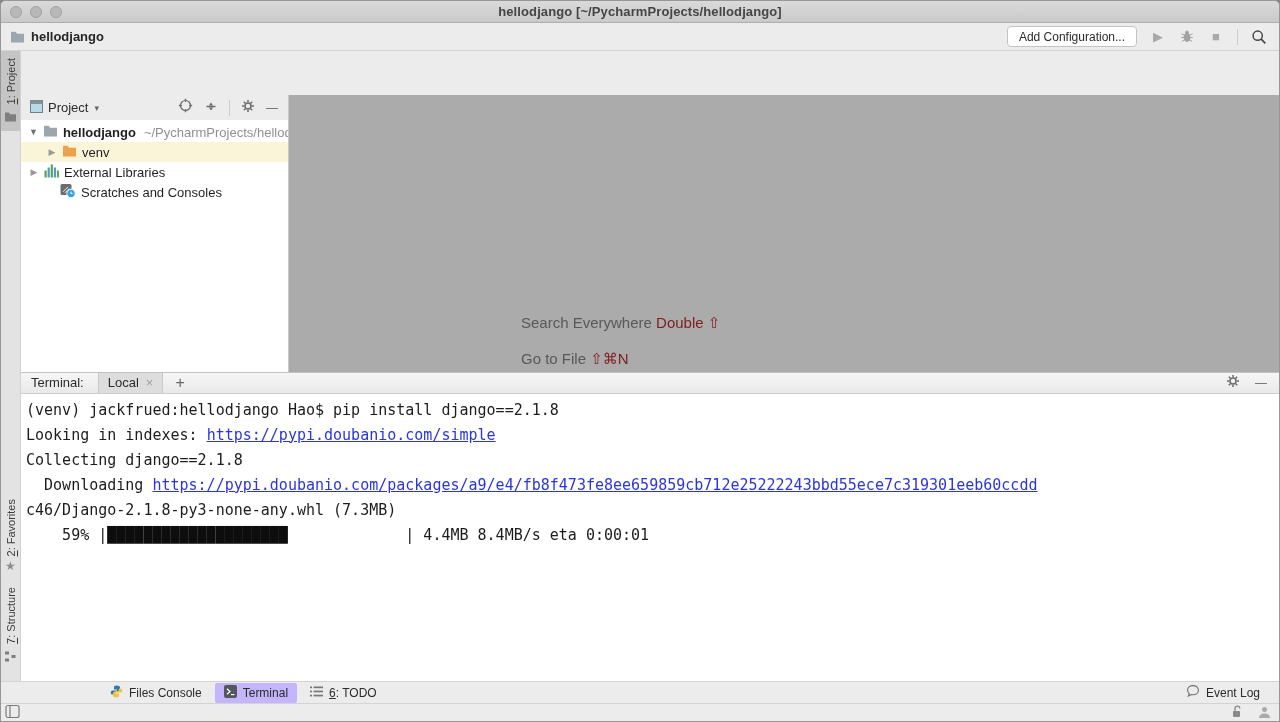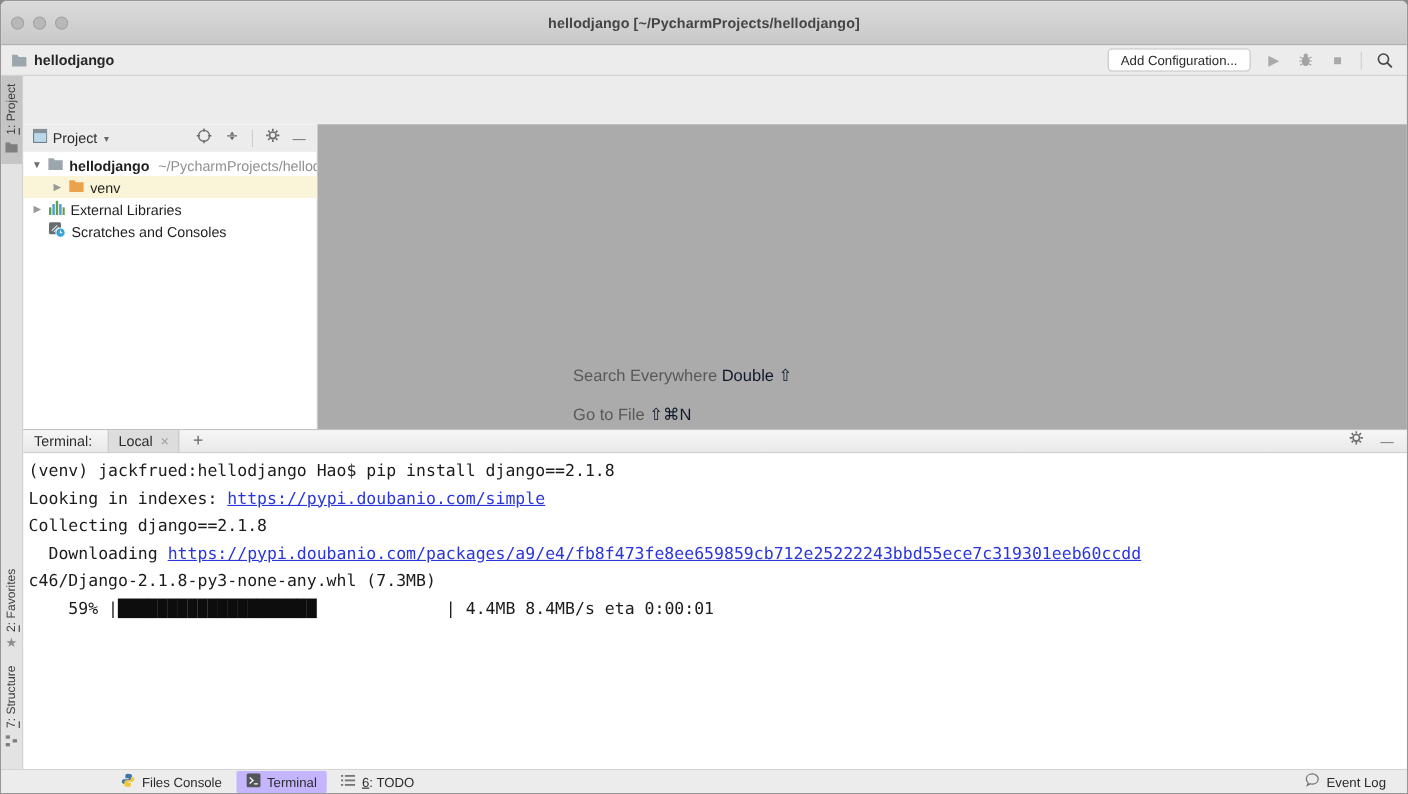--- a/index.html
+++ b/index.html
@@ -5,21 +5,21 @@
   * { box-sizing: border-box; margin: 0; padding: 0; }
   html, body { background: #888; }
   .window {
     width: 1280px; height: 722px; position: relative; overflow: hidden;
     font-family: "Liberation Sans", sans-serif; color: #2b2b2b;
     background: #ececec; border: 1px solid #979797; border-radius: 6px 6px 0 0;
   }
 
   
   .titlebar {
-    height: 40px; background: linear-gradient(#dadada, #c9c9c9);
+    height: 22px; background: linear-gradient(#dadada, #c9c9c9);
     border-bottom: 1px solid #aeaeae; display: flex; align-items: center; position: relative;
   }
   .traffic { display: flex; gap: 8px; padding-left: 9px; }
   .light { width: 12px; height: 12px; border-radius: 50%; background: #b8b8b8; border: 1px solid #a2a2a2; }
   .win-title {
     position: absolute; left: 0; right: 0; text-align: center;
     font-size: 13px; color: #454545; font-weight: bold; letter-spacing: 0.1px;
   }
 
   
@@ -74,21 +74,21 @@
   .tree-row .arrow-closed { color: #9a9a9a; font-size: 9px; width: 10px; text-align: center; }
   .row-selected { background: #faf5d8; }
   .tree-name-bold { font-weight: bold; color: #1f1f1f; }
   .tree-path { color: #909090; margin-left: 3px; }
   .tree-label { color: #1f1f1f; }
   .ind1 { padding-left: 8px; } .ind2 { padding-left: 26px; } .ind0 { padding-left: 8px; }
 
   
   .editor { flex: 1; background: #ababab; position: relative; overflow: hidden; }
   .hint { position: absolute; left: 232px; font-size: 15px; color: #585858; white-space: nowrap; }
-  .hint .shortcut { color: #0f172a; }
+  .hint .shortcut { color: #7f1d1d; }
   .hint1 { top: 219px; } .hint2 { top: 255px; } .hint3 { top: 291px; }
 
   
   .term-header {
     height: 23px; background: linear-gradient(#f6f6f6, #e9e9e9);
     border-top: 1px solid #c2c2c2; border-bottom: 1px solid #cdcdcd;
     display: flex; align-items: center; padding: 0 12px 0 10px;
   }
   .term-title { font-size: 13px; color: #2b2b2b; margin-right: 14px; }
   .term-tab {
@@ -264,21 +264,21 @@
                 <svg width="15" height="14" viewBox="0 0 15 14">
                     <rect x="0.5" y="6.5" width="2.2" height="7" fill="#61a14e"></rect>
                     <rect x="3.6" y="3.5" width="2.2" height="10" fill="#4d9ecb"></rect>
                     <rect x="6.7" y="0.5" width="2.2" height="13" fill="#61a14e"></rect>
                     <rect x="9.8" y="3.5" width="2.2" height="10" fill="#4d9ecb"></rect>
                     <rect x="12.9" y="6.5" width="2" height="7" fill="#61a14e"></rect>
                   </svg>
               </span>
               <span class="tree-label">External Libraries</span>
             </div>
-            <div class="tree-row" style="padding-left: 23px;">
+            <div class="tree-row" style="padding-left: 39px;">
               <span>
                 <svg width="16" height="15" viewBox="0 0 16 15">
                     <rect x="0.5" y="1" width="11" height="11" rx="1.5" fill="#686d71"></rect>
                     <path d="M3 8.8 8 3.8M5 9.8 9.4 5.4" stroke="#e8e8e8" stroke-width="1"></path>
                     <circle cx="11" cy="10.5" r="4.2" fill="#35a4dc" stroke="#ffffff" stroke-width="0.9"></circle>
                     <path d="M11 8.6v2h1.6" stroke="#ffffff" stroke-width="1" fill="none"></path>
                   </svg>
               </span>
               <span class="tree-label">Scratches and Consoles</span>
             </div>

